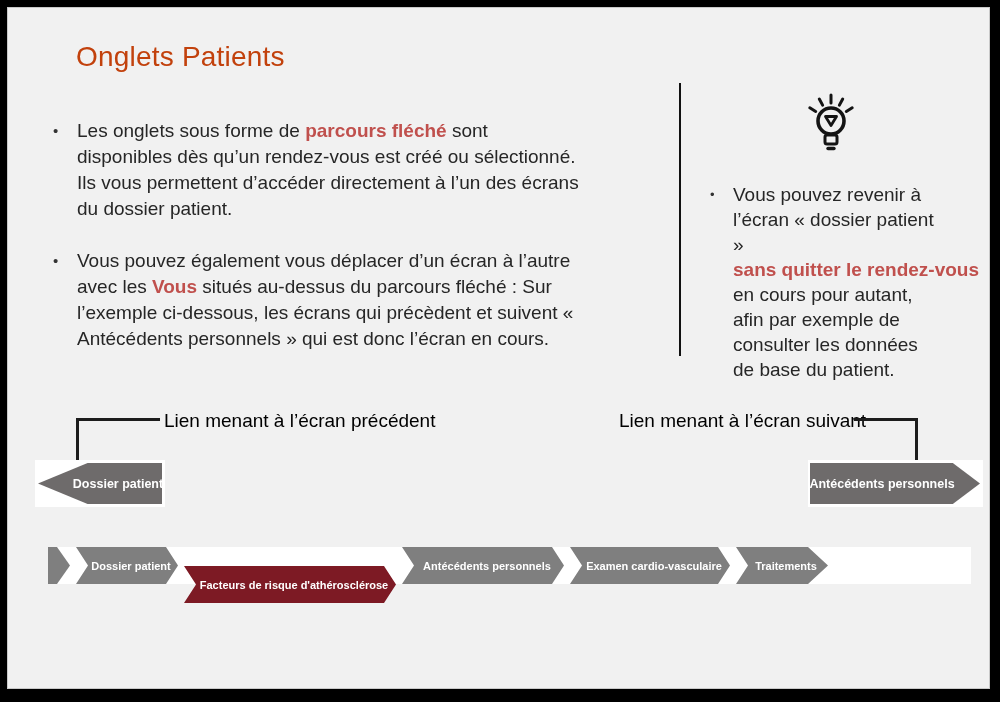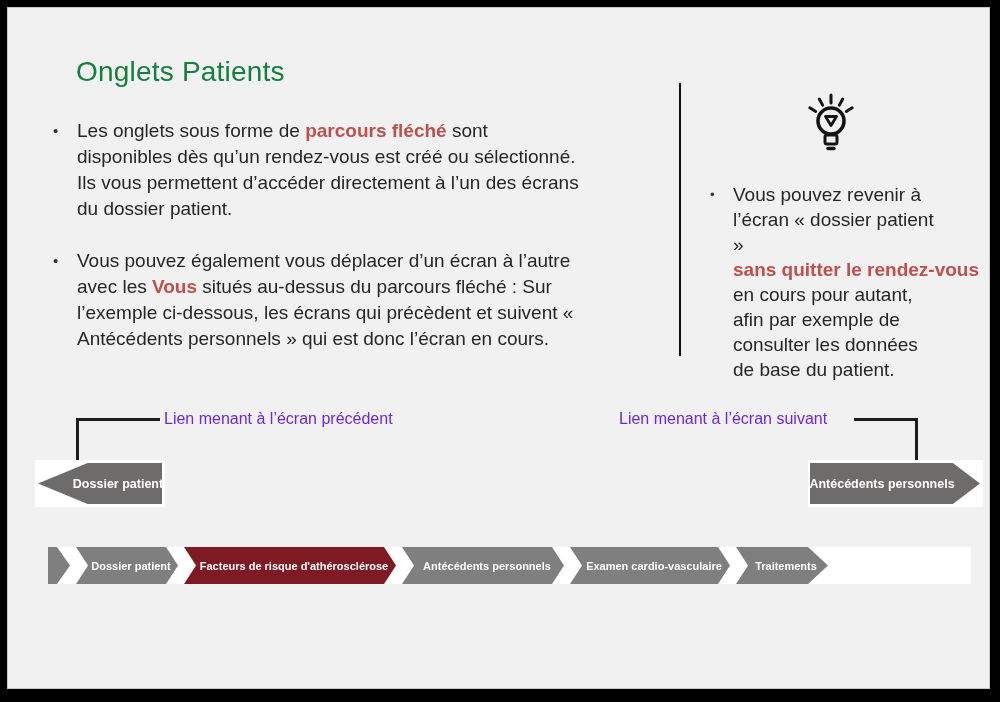--- a/index.html
+++ b/index.html
@@ -17,23 +17,23 @@
   }
   .slide {
     position: absolute;
     left: 7px; top: 7px; right: 10px; bottom: 13px;
     background: #f1f1f1;
     border: 1px solid #c9c9c9;
   }
   
   .title {
     position: absolute;
-    left: 68px; top: 48px;
+    left: 68px; top: 33px;
     font-size: 28px;
-    color: #15803d;
+    color: #c2410c;
     letter-spacing: 0.2px;
     text-align: right;
   }
   
   .bullets-left {
     position: absolute;
     left: 45px; top: 110px;
     width: 530px;
   }
   .bullet-item {
@@ -80,22 +80,22 @@
   .tip-text {
     font-size: 19px;
     line-height: 25px;
     color: #262626;
     width: 202px;
   }
   .tip-text .accent { white-space: nowrap; }
   
   .callout-label {
     position: absolute;
-    font-size: 16px;
-    color: #6d28d9;
+    font-size: 19px;
+    color: #000000;
     white-space: nowrap;
     text-align: right;
   }
   .callout-prev-label { left: 156px; top: 402px; }
   .callout-next-label { left: 611px; top: 402px; }
   .elbow { position: absolute; background: #1c1c1c; }
   .elbow-prev-h { left: 68px;  top: 410px; width: 84px; height: 3px; }
   .elbow-prev-v { left: 68px;  top: 410px; width: 3px;  height: 42px; }
   .elbow-next-h { left: 846px; top: 410px; width: 64px; height: 3px; }
   .elbow-next-v { left: 907px; top: 410px; width: 3px;  height: 42px; }
@@ -147,21 +147,21 @@
     color: #fff;
     font-size: 11px;
     font-weight: bold;
     display: flex;
     align-items: center;
     justify-content: center;
     clip-path: polygon(0 0, calc(100% - 12px) 0, 100% 50%, calc(100% - 12px) 100%, 0 100%, 12px 50%);
     padding-left: 8px;
     white-space: nowrap;
   }
-  .crumb.current { background: #7d1a24; }
+  .crumb.current { background: #7d1a24; margin-top: 19px; }
   .crumb-cap {
     height: 100%;
     flex: 0 0 22px;
     background: #7f7f7f;
     clip-path: polygon(0 0, 9px 0, 100% 50%, 9px 100%, 0 100%);
   }
   .crumb-1 { flex: 0 0 102px; }
   .crumb-2 { flex: 0 0 212px; }
   .crumb-3 { flex: 0 0 162px; }
   .crumb-4 { flex: 0 0 128px; }

